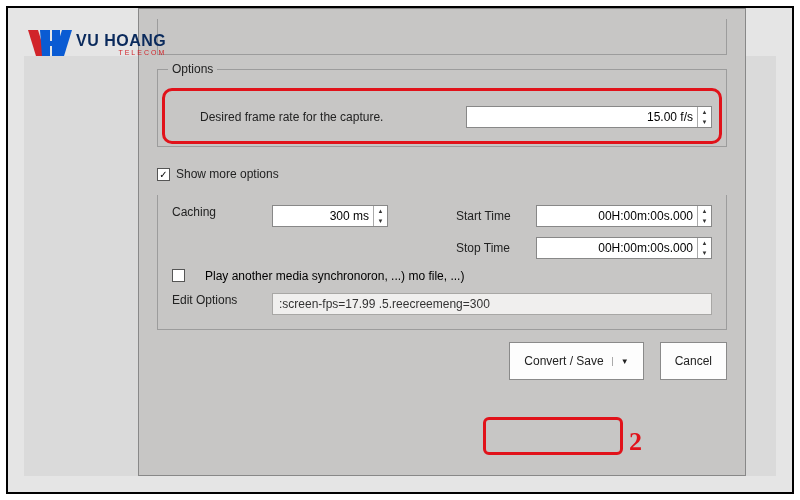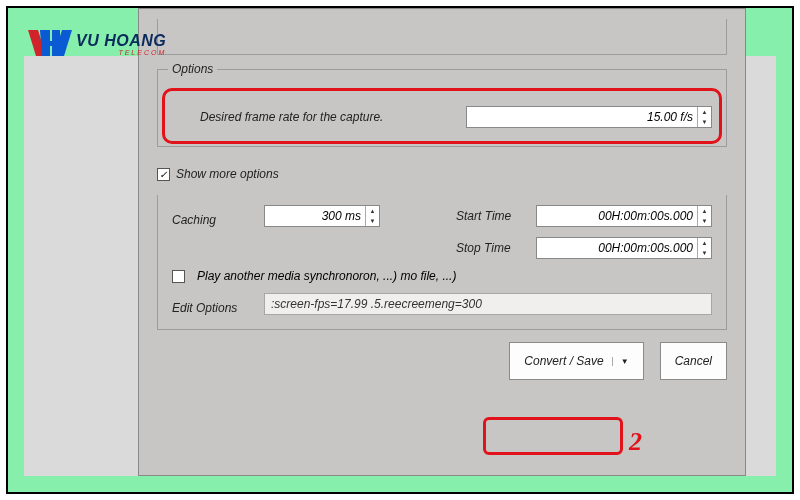--- a/index.html
+++ b/index.html
@@ -9,23 +9,22 @@
     font-size: 12px;
     background: #fff;
     width: 800px;
     height: 500px;
     position: relative;
   }
   .outer-frame {
     position: absolute;
     top: 6px; left: 6px; right: 6px; bottom: 6px;
     border: 2px solid #000;
-    background: #86efac;
+    background: #e5e5e5;
     overflow: hidden;
-    font-style: italic;
   }
   .logo {
     position: absolute;
     top: 18px; left: 18px;
     display: flex;
     align-items: center;
     gap: 4px;
     z-index: 20;
   }
   .logo-mark { width: 46px; height: 36px; }
@@ -116,21 +115,21 @@
     width:13px; height:13px;
     background:#fff; border:1px solid #555;
     display:flex; align-items:center; justify-content:center;
     font-size:10px; color:#000;
   }
   .opt-panel {
     border:1px solid #9c9c9c;
     border-top:none;
     padding:10px 14px 14px 14px;
   }
-  .row { display:flex; align-items:flex-end; gap:12px; margin-bottom:10px; }
+  .row { display:flex; align-items:flex-start; gap:20px; margin-bottom:10px; }
   .lab { width:80px; color:#222; }
   .lab2 { width:70px; color:#222; text-align:left; }
   .rcol { margin-left:auto; display:flex; align-items:center; gap:10px; }
   .textfield {
     background:#f0efee; border:1px solid #a8a7a5;
     height:22px; padding:0 6px;
     font: inherit; color:#333;
     text-align:left;
     display:flex; align-items:center;
   }

